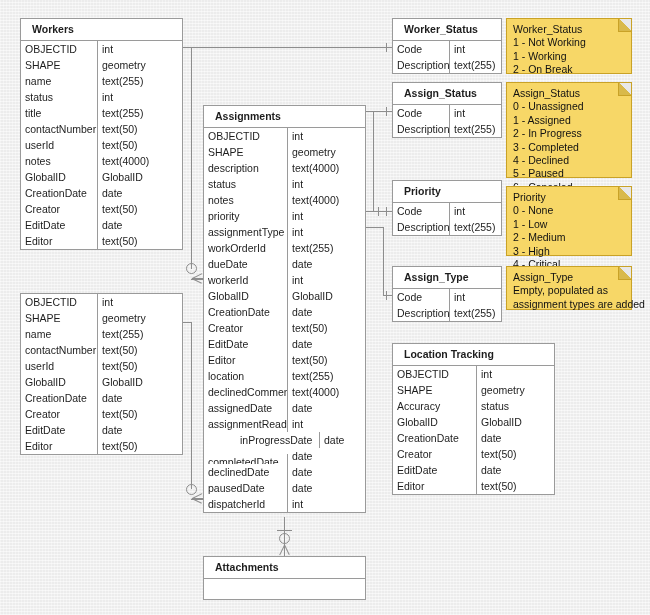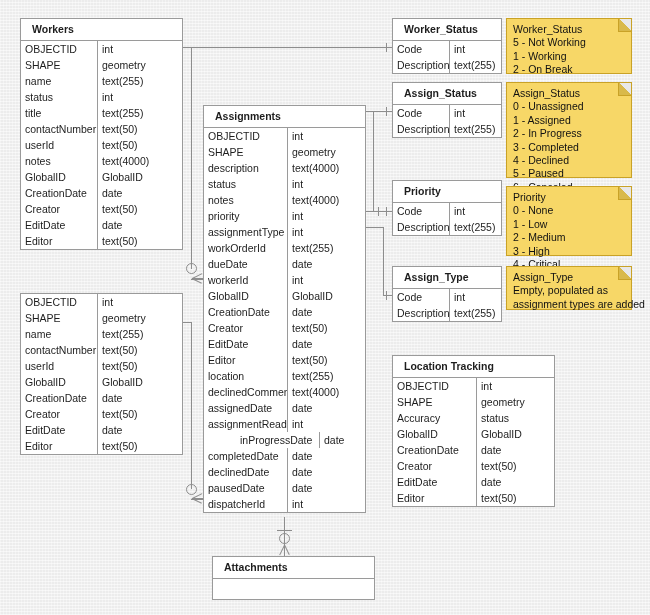--- a/index.html
+++ b/index.html
@@ -318,21 +318,21 @@
           </div>
           <div class="erow">
             <div class="fname" style="width: 84px;">assignmentRead</div>
             <div class="ftype">int</div>
           </div>
           <div class="erow">
             <div class="fname" style="width: 84px; margin-left: 32px;">inProgressDate</div>
             <div class="ftype">date</div>
           </div>
           <div class="erow">
-            <div class="fname" style="width: 84px;">completedDate</div>
+            <div class="fname" style="width: 84px; margin-top: 6px;">completedDate</div>
             <div class="ftype">date</div>
           </div>
           <div class="erow">
             <div class="fname" style="width: 84px;">declinedDate</div>
             <div class="ftype">date</div>
           </div>
           <div class="erow">
             <div class="fname" style="width: 84px;">pausedDate</div>
             <div class="ftype">date</div>
           </div>
@@ -387,21 +387,21 @@
           <div class="erow">
             <div class="fname" style="width: 57px;">Code</div>
             <div class="ftype">int</div>
           </div>
           <div class="erow">
             <div class="fname" style="width: 57px;">Description</div>
             <div class="ftype">text(255)</div>
           </div>
         </div>
       </div>
-      <div class="entity" style="left: 392px; top: 355px; width: 163px;">
+      <div class="entity" style="left: 392px; top: 343px; width: 163px;">
         <div class="ehead">Location Tracking</div>
         <div class="erows">
           <div class="erow">
             <div class="fname" style="width: 84px;">OBJECTID</div>
             <div class="ftype">int</div>
           </div>
           <div class="erow">
             <div class="fname" style="width: 84px;">SHAPE</div>
             <div class="ftype">geometry</div>
           </div>
@@ -424,31 +424,31 @@
           <div class="erow">
             <div class="fname" style="width: 84px;">EditDate</div>
             <div class="ftype">date</div>
           </div>
           <div class="erow">
             <div class="fname" style="width: 84px;">Editor</div>
             <div class="ftype">text(50)</div>
           </div>
         </div>
       </div>
-      <div class="entity empty" style="left: 203px; top: 556px; width: 163px; margin-left: 9px;">
+      <div class="entity empty" style="left: 203px; top: 556px; width: 163px;">
         <div class="ehead">Attachments</div>
         <div class="erows"></div>
       </div>
     </div>
 
   <div id="notes">
       <div class="note" style="left: 506px; top: 18px; width: 126px; height: 56px;">
         <div class="fold"></div>
         <div class="nline">Worker_Status</div>
-        <div class="nline">5 - Not Working</div>
+        <div class="nline">1 - Not Working</div>
         <div class="nline">1 - Working</div>
         <div class="nline">2 - On Break</div>
       </div>
       <div class="note" style="left: 506px; top: 82px; width: 126px; height: 96px;">
         <div class="fold"></div>
         <div class="nline">Assign_Status</div>
         <div class="nline">0 - Unassigned</div>
         <div class="nline">1 - Assigned</div>
         <div class="nline">2 - In Progress</div>
         <div class="nline">3 - Completed</div>

